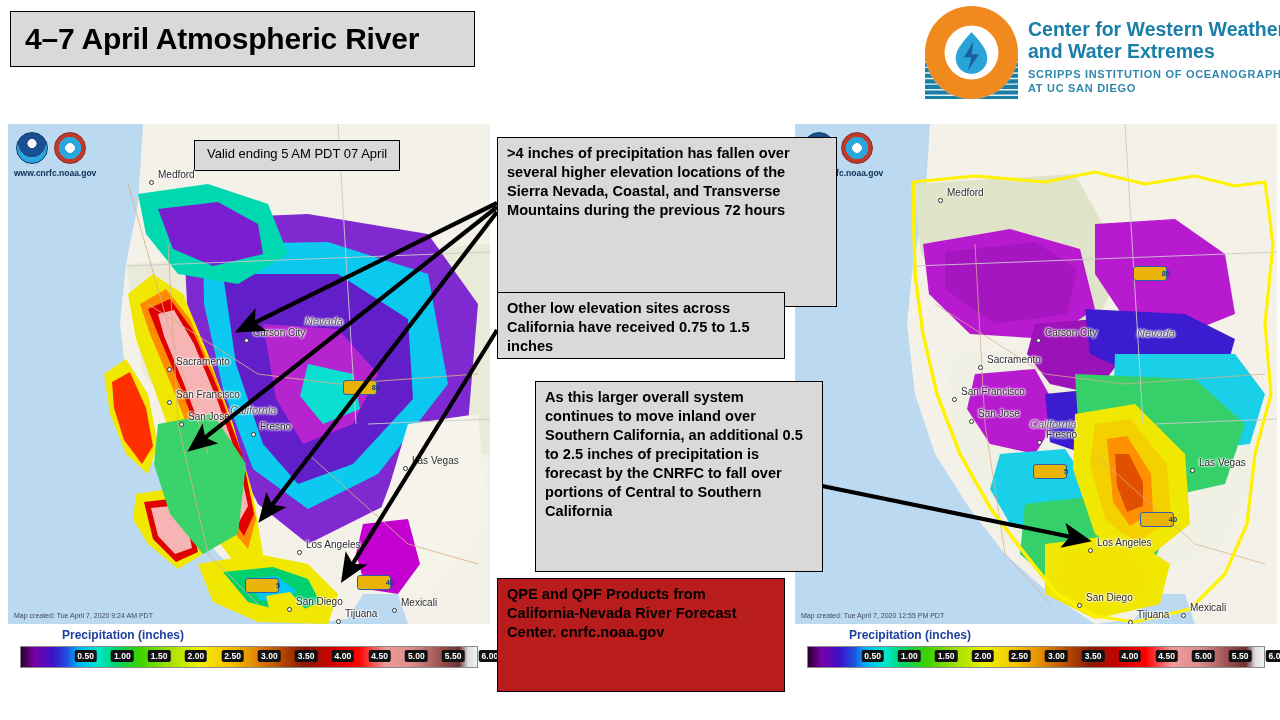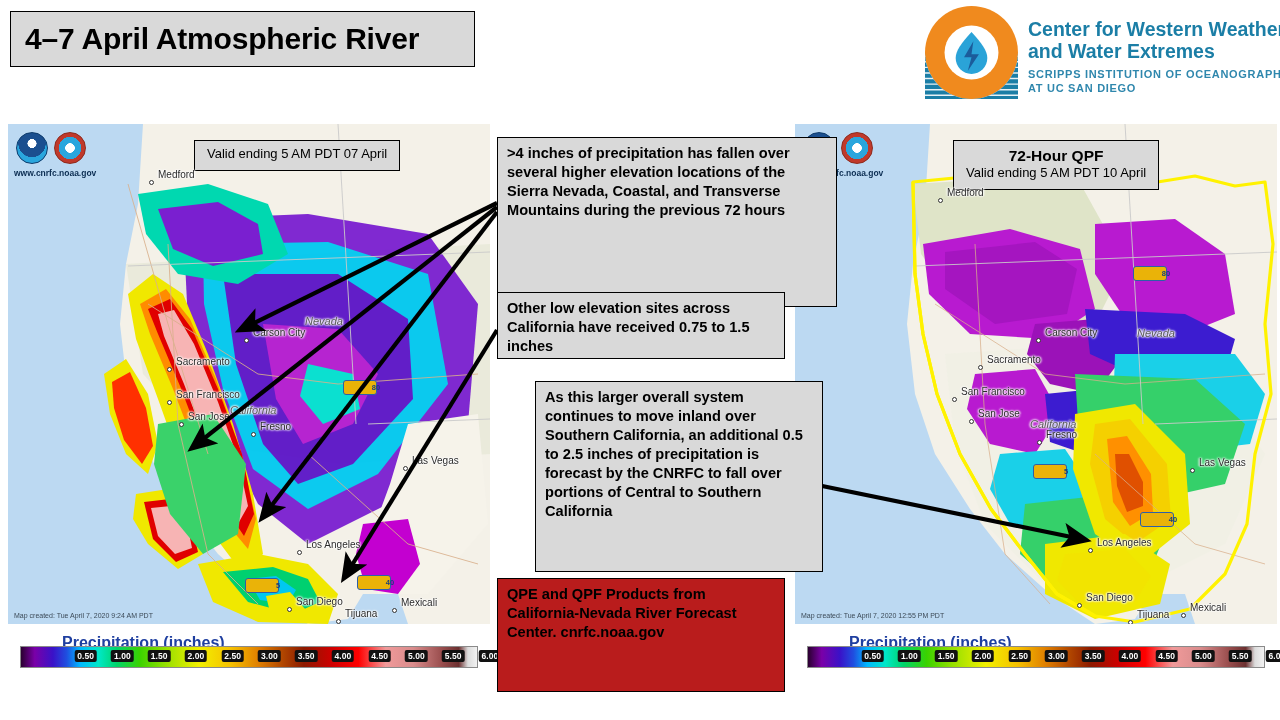--- a/index.html
+++ b/index.html
@@ -76,21 +76,21 @@
     position: absolute; width: 17px; height: 15px; border-radius: 3px;
     background: #eab308; border: 1.4px solid #2d5fa8;
     font-size: 7.5px; font-weight: bold; color: #18407c;
     display: flex; align-items: center; justify-content: center; padding-left: 32px;
   }
 
   
   .cbar-wrap { position: absolute; width: 482px; height: 52px; background: #ffffff; }
   #cbar-left  { left: 8px;   top: 626px; }
   #cbar-right { left: 795px; top: 626px; }
-  .cbar-title { position: absolute; left: 22px; top: 8px; font-size: 16px; font-weight: bold; color: #1f3fa0; padding-left: 32px; }
+  .cbar-title { position: absolute; left: 22px; top: 2px; font-size: 12px; font-weight: bold; color: #1f3fa0; padding-left: 32px; }
   .cbar-bar {
     position: absolute; left: 12px; top: 20px; width: 458px; height: 22px;
     border: 1px solid #8a8a8a;
   }
   .cbar-ticks { position: absolute; left: 12px; top: 20px; width: 525px; height: 22px; }
   .cbar-tick {
     position: absolute; top: 4px; transform: translateX(-50%);
     background: #111; color: #fff; font-size: 8.5px; font-weight: bold;
     padding: 1px 3px; border-radius: 2px; white-space: nowrap;
   }
@@ -306,24 +306,20 @@
                L262,470 L230,430 L196,385 L165,330 L142,270 L128,210 L120,150 Z" fill="none" stroke="#FFF200" stroke-width="3.2" stroke-linejoin="round"></path>
       <path d="M118,58 L120,150 L128,210 L142,270 L165,330 L196,385 L230,430 L262,470 L300,492" fill="none" stroke="#FFF200" stroke-width="3.2"></path>
     </svg>
 
     <div class="noaa-logos">
       <div class="noaa-badge a"></div>
       <div class="noaa-badge b"></div>
       <div class="noaa-url">www.cnrfc.noaa.gov</div>
     </div>
 
-    <div class="map-label" id="label-right">
-      <div class="ml-t">72-Hour QPF</div>
-      <div class="ml-s">Valid ending 5 AM PDT 10 April</div>
-    </div>
 
     <div class="map-created">Map created: Tue April 7, 2020 12:55 PM PDT</div>
     <div class="city-layer">
         <div class="city" style="left: 152px; top: 63px;">Medford<span class="dot"></span></div>
         <div class="city" style="left: 250px; top: 203px;">Carson City<span class="dot"></span></div>
         <div class="city" style="left: 192px; top: 230px;">Sacramento<span class="dot"></span></div>
         <div class="city" style="left: 166px; top: 262px;">San Francisco<span class="dot"></span></div>
         <div class="city" style="left: 183px; top: 284px;">San Jose<span class="dot"></span></div>
         <div class="city" style="left: 251px; top: 305px;">Fresno<span class="dot"></span></div>
         <div class="city" style="left: 404px; top: 333px;">Las Vegas<span class="dot"></span></div>

